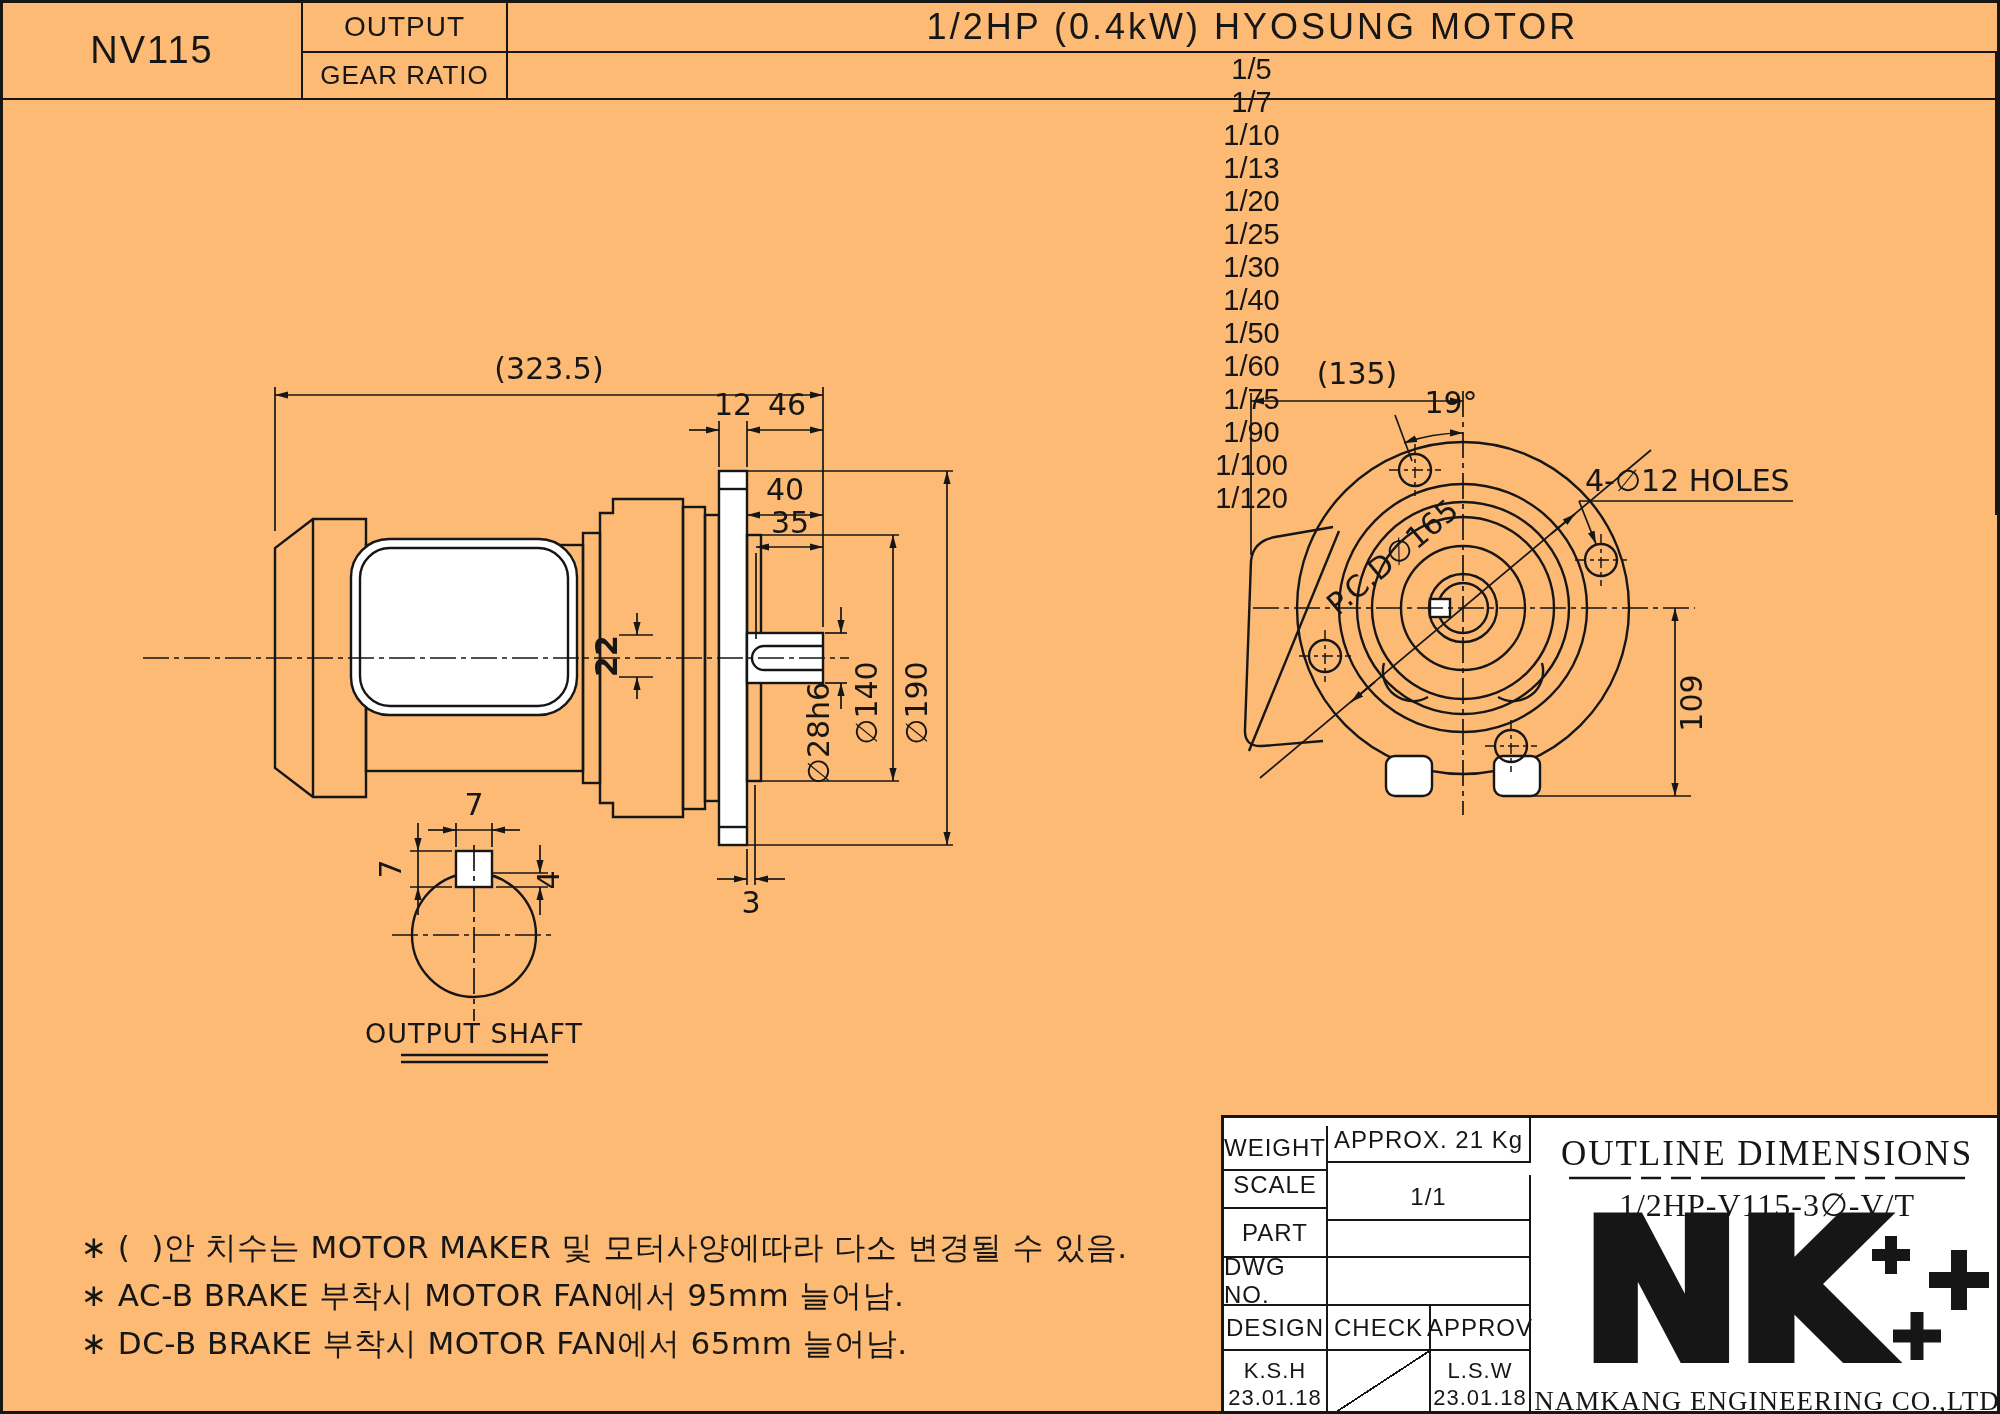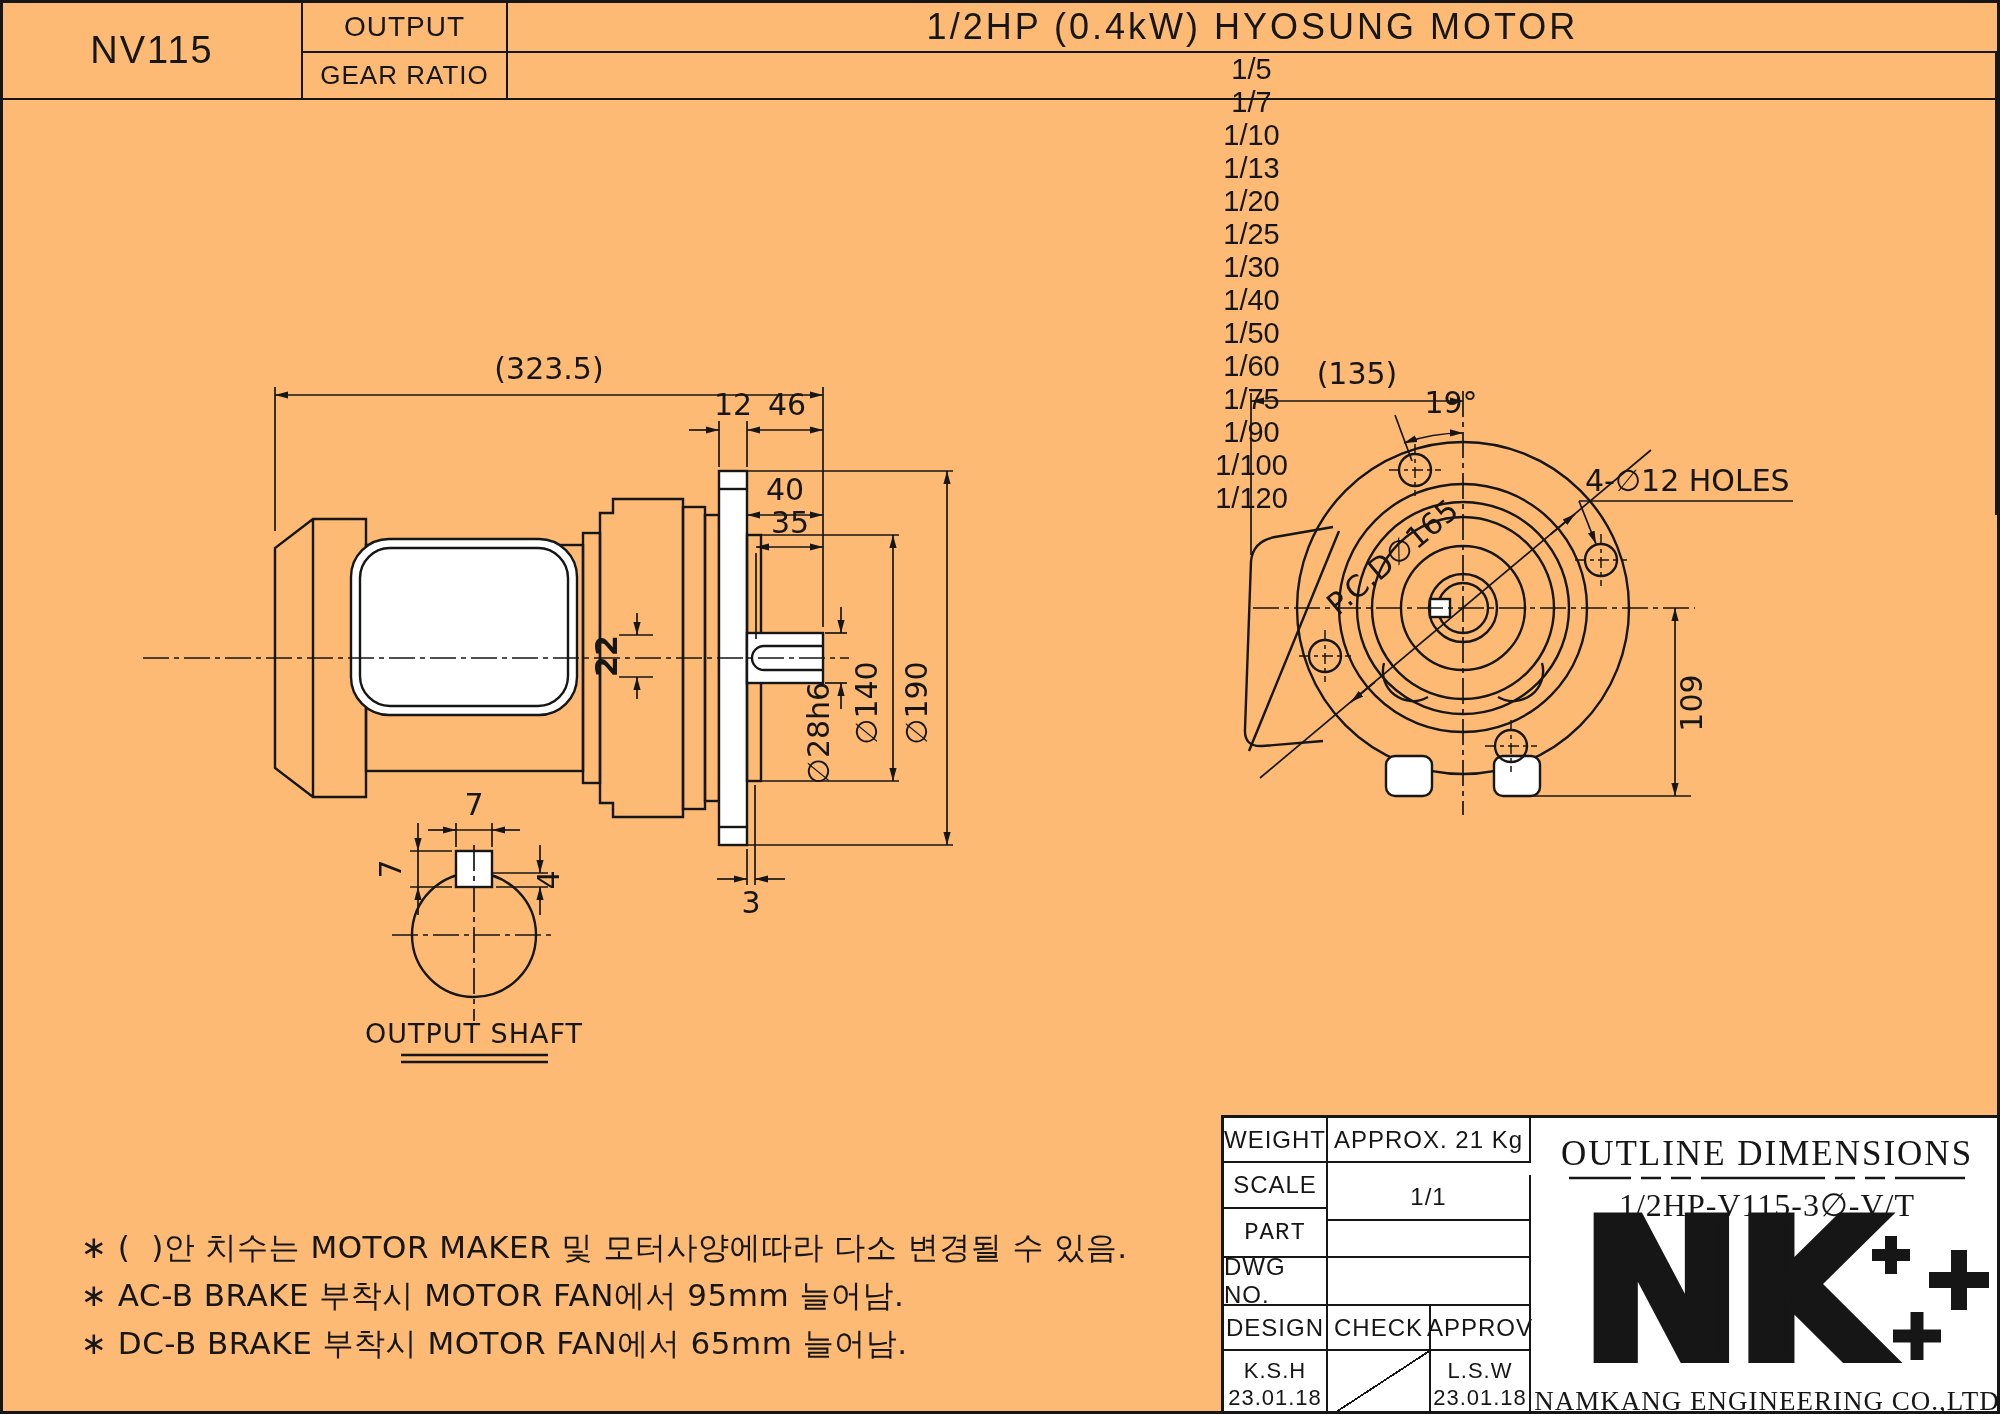--- a/index.html
+++ b/index.html
@@ -248,25 +248,25 @@
       </g>
     </g>
   </svg>
 
   <div class="note" style="top:1224px;">∗ (  )안 치수는 MOTOR MAKER 및 모터사양에따라 다소 변경될 수 있음.</div>
   <div class="note" style="top:1272px;">∗ AC-B BRAKE 부착시 MOTOR FAN에서 95mm 늘어남.</div>
   <div class="note" style="top:1320px;">∗ DC-B BRAKE 부착시 MOTOR FAN에서 65mm 늘어남.</div>
 
   <div id="tb">
 
-    <div class="tcell bR bB" style="left:0;top:0;width:104px;height:45px;">WEIGHT</div>
+    <div class="tcell bR bB" style="left:0;top:8px;width:104px;height:45px;">WEIGHT</div>
     <div class="tcell bB" style="left:104px;top:0;width:203px;height:45px;border-right:2.5px solid #161616;">APPROX.  21 Kg</div>
     <div class="tcell bR bB" style="left:0;top:45px;width:104px;height:46px;">SCALE</div>
     <div class="tcell bB" style="left:104px;top:49px;width:203px;height:46px;border-right:2.5px solid #161616;margin-top:8px;">1/1</div>
-    <div class="tcell bR bB" style="left:0;top:91px;width:104px;height:49px;font-family:Liberation Mono, monospace;">PART</div>
+    <div class="tcell bR bB" style="left:0;top:91px;width:104px;height:49px;">PART</div>
     <div class="tcell bB" style="left:104px;top:91px;width:203px;height:49px;border-right:2.5px solid #161616;"></div>
     <div class="tcell bR bB" style="left:0;top:140px;width:104px;height:48px;">DWG NO.</div>
     <div class="tcell bB" style="left:104px;top:140px;width:203px;height:48px;border-right:2.5px solid #161616;"></div>
     <div class="tcell bR bB" style="left:0;top:188px;width:104px;height:45px;">DESIGN</div>
     <div class="tcell bR bB" style="left:104px;top:188px;width:103px;height:45px;">CHECK</div>
     <div class="tcell bB" style="left:207px;top:188px;width:100px;height:45px;border-right:2.5px solid #161616;">APPROV</div>
     <div class="tcell bR sig" style="left:0;top:233px;width:104px;height:66px;">
       <span>K.S.H</span>
       <span>23.01.18</span>
     </div>

